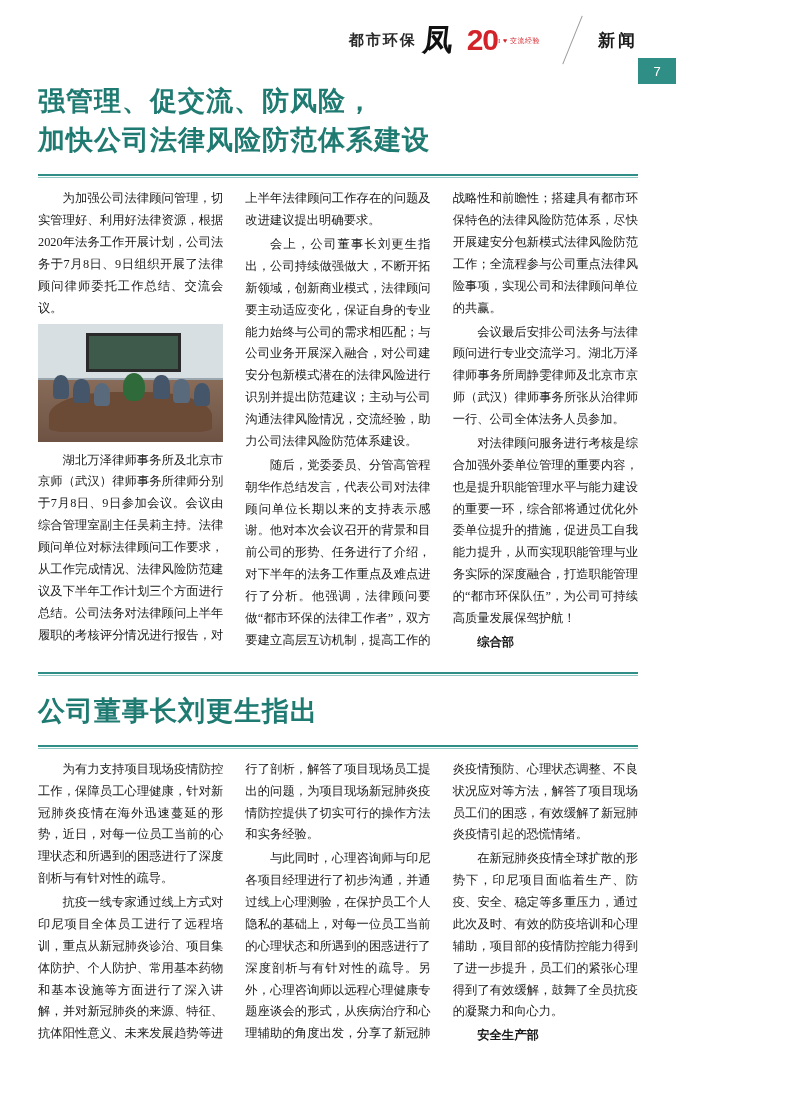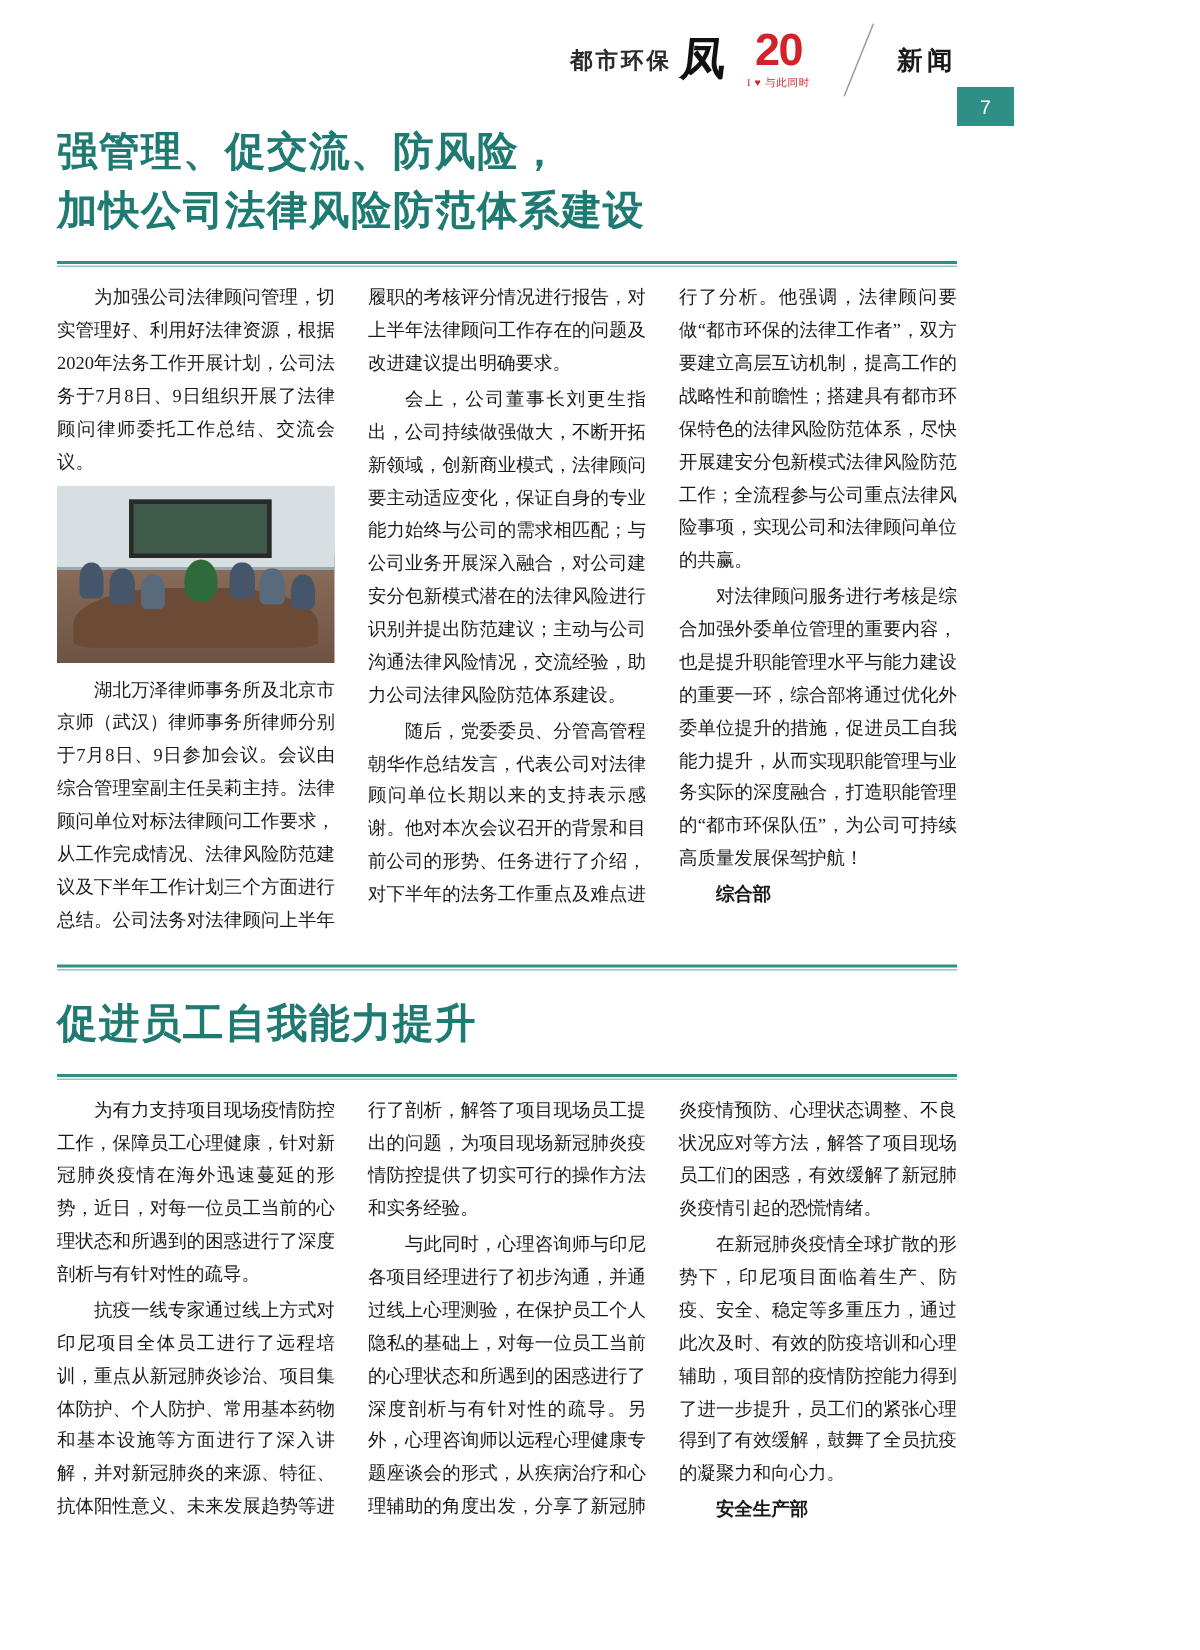--- a/index.html
+++ b/index.html
@@ -45,21 +45,20 @@
     font-family: "Liberation Serif", serif;
     font-size: 30px;
     font-weight: bold;
     color: #111;
     line-height: 1;
     margin-right: 14px;
     transform: skewX(-6deg);
   }
   .anniv {
     display: flex;
-    flex-direction: column;
     align-items: center;
     margin-right: 4px;
   }
   .anniv-num {
     font-family: "Liberation Sans", sans-serif;
     font-size: 30px;
     font-weight: bold;
     color: #d3232a;
     line-height: 0.95;
     letter-spacing: -1px;
@@ -219,21 +218,21 @@
 </head>
 <body>
 
 <div class="page">
 
   <div class="masthead">
     <span class="brand-cn">都市环保</span>
     <span class="brand-mark">凤</span>
     <span class="anniv">
       <span class="anniv-num">20</span>
-      <span class="anniv-sub">I ♥ 与此同时</span>
+      <span class="anniv-sub">I ♥ 交流经验</span>
     </span>
     <span class="diag"></span>
     <span class="section-label">新闻</span>
   </div>
   <div class="page-num-tab">7</div>
 
   <div class="article">
     <h1 class="headline">
       <span>强管理、促交流、防风险，</span>
       <span class="l2">加快公司法律风险防范体系建设</span>
@@ -249,30 +248,31 @@
         <div class="fig-p a"></div>
         <div class="fig-p b"></div>
         <div class="fig-p c"></div>
         <div class="fig-p d"></div>
         <div class="fig-p e"></div>
         <div class="fig-p f"></div>
       </div>
       <p>湖北万泽律师事务所及北京市京师（武汉）律师事务所律师分别于7月8日、9日参加会议。会议由综合管理室副主任吴莉主持。法律顾问单位对标法律顾问工作要求，从工作完成情况、法律风险防范建议及下半年工作计划三个方面进行总结。公司法务对法律顾问上半年履职的考核评分情况进行报告，对上半年法律顾问工作存在的问题及改进建议提出明确要求。</p>
       <p>会上，公司董事长刘更生指出，公司持续做强做大，不断开拓新领域，创新商业模式，法律顾问要主动适应变化，保证自身的专业能力始终与公司的需求相匹配；与公司业务开展深入融合，对公司建安分包新模式潜在的法律风险进行识别并提出防范建议；主动与公司沟通法律风险情况，交流经验，助力公司法律风险防范体系建设。</p>
       <p>随后，党委委员、分管高管程朝华作总结发言，代表公司对法律顾问单位长期以来的支持表示感谢。他对本次会议召开的背景和目前公司的形势、任务进行了介绍，对下半年的法务工作重点及难点进行了分析。他强调，法律顾问要做“都市环保的法律工作者”，双方要建立高层互访机制，提高工作的战略性和前瞻性；搭建具有都市环保特色的法律风险防范体系，尽快开展建安分包新模式法律风险防范工作；全流程参与公司重点法律风险事项，实现公司和法律顾问单位的共赢。</p>
+      <p>会议最后安排公司法务与法律顾问进行专业交流学习。湖北万泽律师事务所周静雯律师及北京市京师（武汉）律师事务所张从治律师一行、公司全体法务人员参加。</p>
       <p>对法律顾问服务进行考核是综合加强外委单位管理的重要内容，也是提升职能管理水平与能力建设的重要一环，综合部将通过优化外委单位提升的措施，促进员工自我能力提升，从而实现职能管理与业务实际的深度融合，打造职能管理的“都市环保队伍”，为公司可持续高质量发展保驾护航！</p>
       <p class="signature">综合部</p>
     </div>
   </div>
 
   <div class="rule-sep"></div>
 
   <div class="article">
     <h1 class="headline">
-      <span>促进员工自我能力提升</span>
+      <span>公司董事长刘更生指出</span>
     </h1>
     <div class="rule-double"></div>
     <div class="cols">
       <p>为有力支持项目现场疫情防控工作，保障员工心理健康，针对新冠肺炎疫情在海外迅速蔓延的形势，近日，对每一位员工当前的心理状态和所遇到的困惑进行了深度剖析与有针对性的疏导。</p>
       <p>抗疫一线专家通过线上方式对印尼项目全体员工进行了远程培训，重点从新冠肺炎诊治、项目集体防护、个人防护、常用基本药物和基本设施等方面进行了深入讲解，并对新冠肺炎的来源、特征、抗体阳性意义、未来发展趋势等进行了剖析，解答了项目现场员工提出的问题，为项目现场新冠肺炎疫情防控提供了切实可行的操作方法和实务经验。</p>
       <p>与此同时，心理咨询师与印尼各项目经理进行了初步沟通，并通过线上心理测验，在保护员工个人隐私的基础上，对每一位员工当前的心理状态和所遇到的困惑进行了深度剖析与有针对性的疏导。另外，心理咨询师以远程心理健康专题座谈会的形式，从疾病治疗和心理辅助的角度出发，分享了新冠肺炎疫情预防、心理状态调整、不良状况应对等方法，解答了项目现场员工们的困惑，有效缓解了新冠肺炎疫情引起的恐慌情绪。</p>
       <p>在新冠肺炎疫情全球扩散的形势下，印尼项目面临着生产、防疫、安全、稳定等多重压力，通过此次及时、有效的防疫培训和心理辅助，项目部的疫情防控能力得到了进一步提升，员工们的紧张心理得到了有效缓解，鼓舞了全员抗疫的凝聚力和向心力。</p>
       <p class="signature">安全生产部</p>
     </div>
   </div>

